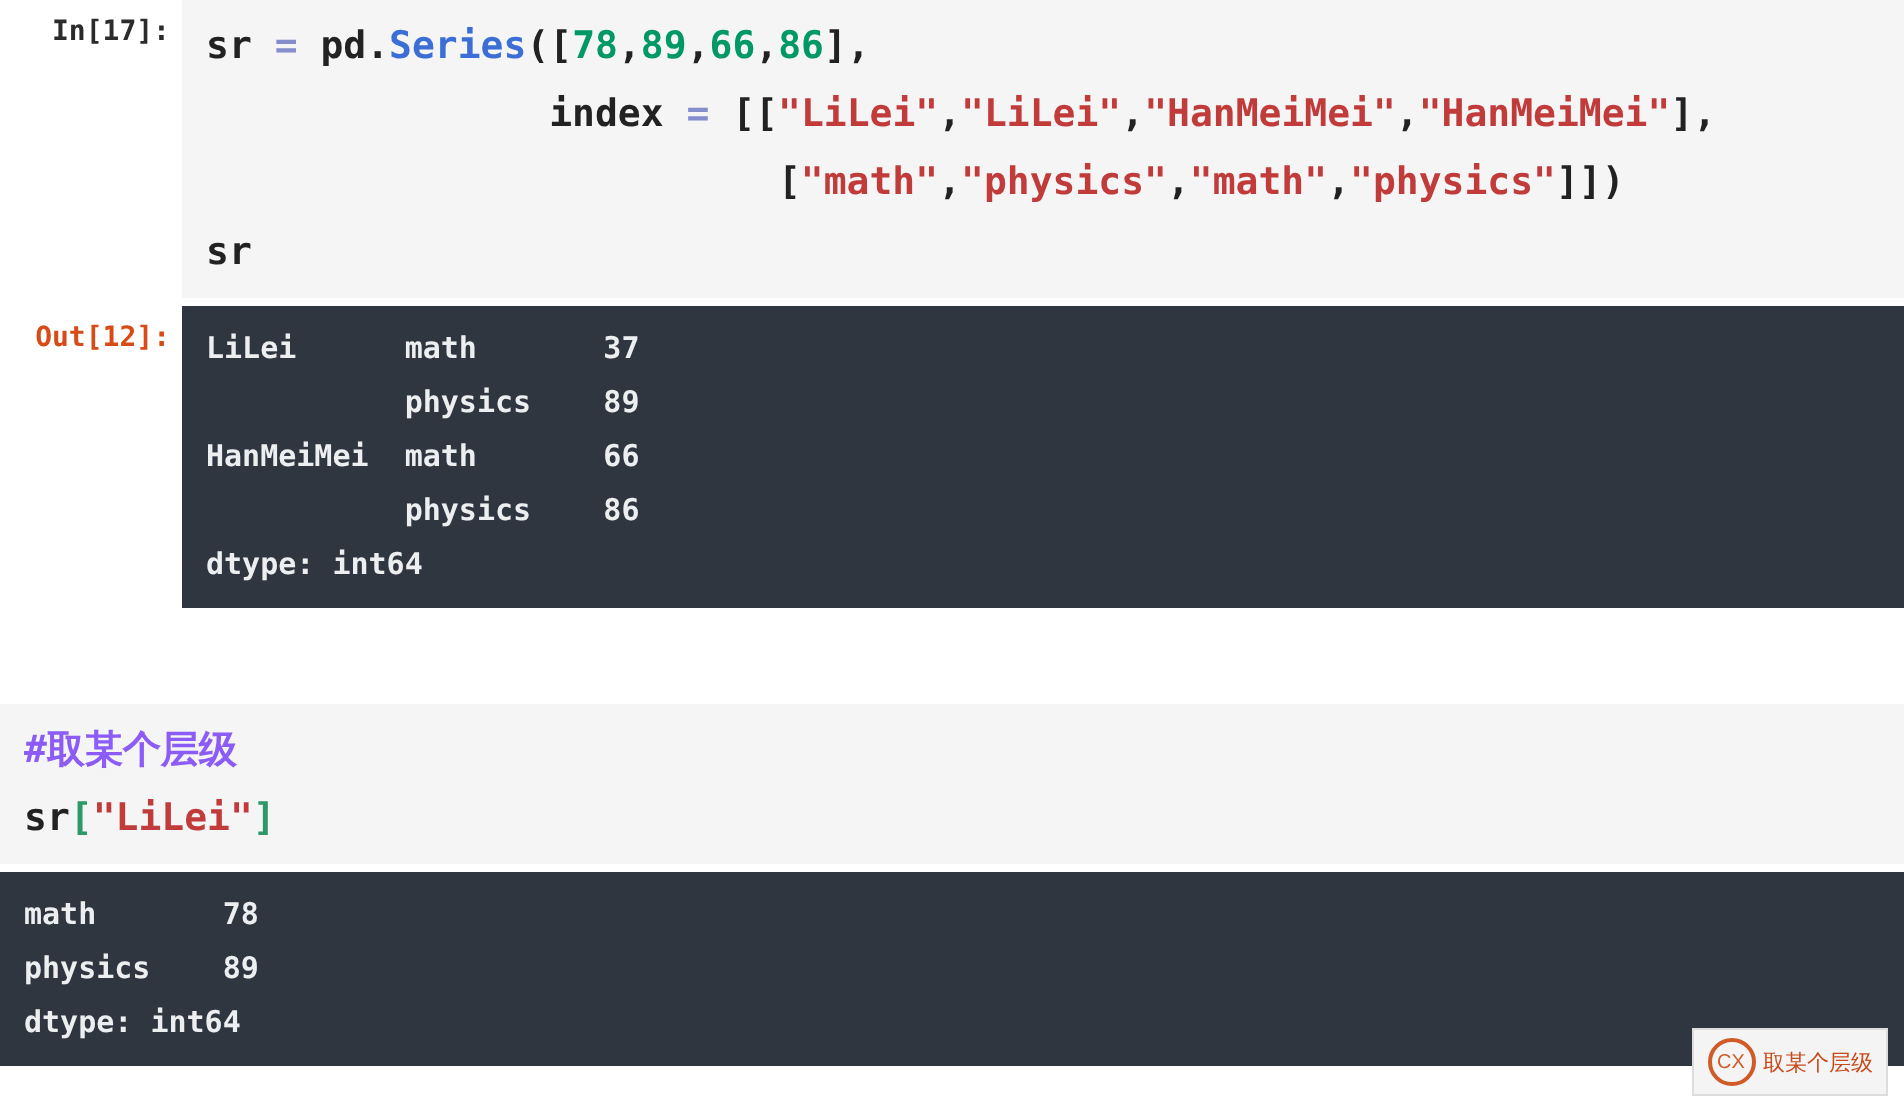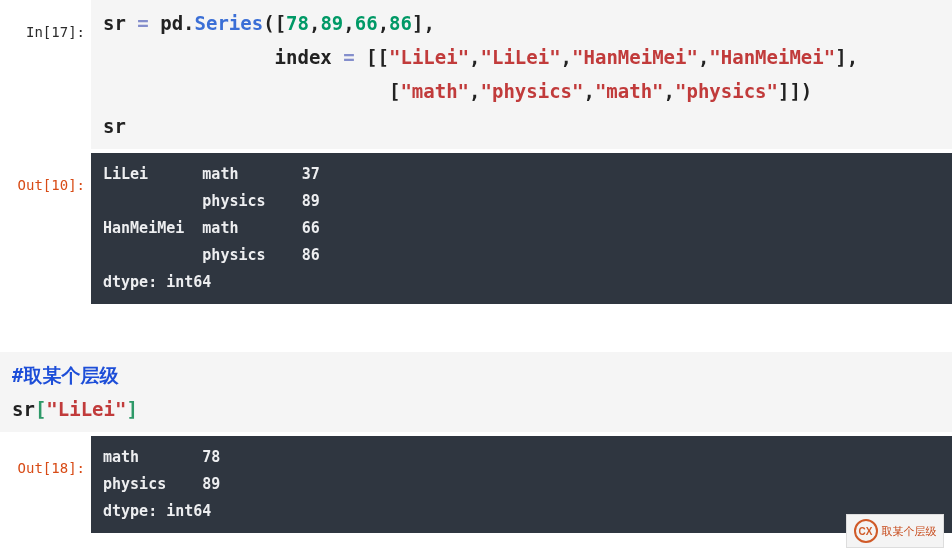--- a/index.html
+++ b/index.html
@@ -14,23 +14,22 @@
     display: flex;
     flex-direction: row;
     align-items: flex-start;
   }
   .prompt {
     width: 85px;
     min-width: 85px;
     text-align: right;
     padding: 8px 6px 0 0;
     font-family: "SFMono-Regular", Menlo, Consolas, monospace;
-    font-weight: normal;
+    font-weight: bold;
     font-size: 14px;
-    margin-top: 16px;
   }
   .prompt-in { color: #2b2b2b; }
   .prompt-out { color: #d84b16; }
   .cell-content {
     flex: 1;
     min-width: 0;
   }
   .input-area {
     background: #f5f5f5;
     padding: 6px 12px;
@@ -51,21 +50,21 @@
     white-space: pre;
     font-weight: 600;
   }
   .spacer { height: 48px; }
   .spacer-sm { height: 4px; }
   .tok-num { color: #009966; }
   .tok-op { color: #848ecc; }
   .tok-fn { color: #3b6fd6; }
   .tok-str { color: #c13b3b; }
   .tok-bracket { color: #2e9968; }
-  .tok-comment { color: #1d4ed8; margin-top: 20px; }
+  .tok-comment { color: #8b5cf6; margin-top: 20px; }
   .tok-plain { color: #222; }
   .watermark {
     position: fixed;
     bottom: 8px;
     right: 8px;
     width: 96px;
     height: 32px;
     background: #f4f4f4;
     border: 1px solid #ddd;
     display: flex;
@@ -78,58 +77,57 @@
     width: 20px;
     height: 20px;
     border: 2px solid #d05a28;
     border-radius: 50%;
     display: flex;
     align-items: center;
     justify-content: center;
     margin-right: 4px;
     font-size: 10px;
     color: #d05a28;
-    font-weight: bold;
+    font-weight: normal;
   }
 </style>
 </head>
 <body>
 
 <div class="cell">
   <div class="prompt prompt-in">In[17]:</div>
   <div class="cell-content">
     <div class="input-area" id="inarea-0"><span class="tok-plain">sr </span><span class="tok-op">=</span><span class="tok-plain"> pd.</span><span class="tok-fn">Series</span><span class="tok-plain">([</span><span class="tok-num">78</span><span class="tok-plain">,</span><span class="tok-num">89</span><span class="tok-plain">,</span><span class="tok-num">66</span><span class="tok-plain">,</span><span class="tok-num">86</span><span class="tok-plain">],</span>
 <span class="tok-plain">               index </span><span class="tok-op">=</span><span class="tok-plain"> [[</span><span class="tok-str">"LiLei"</span><span class="tok-plain">,</span><span class="tok-str">"LiLei"</span><span class="tok-plain">,</span><span class="tok-str">"HanMeiMei"</span><span class="tok-plain">,</span><span class="tok-str">"HanMeiMei"</span><span class="tok-plain">],</span>
 <span class="tok-plain">                         [</span><span class="tok-str">"math"</span><span class="tok-plain">,</span><span class="tok-str">"physics"</span><span class="tok-plain">,</span><span class="tok-str">"math"</span><span class="tok-plain">,</span><span class="tok-str">"physics"</span><span class="tok-plain">]])</span>
 <span class="tok-plain">sr</span></div>
   </div>
 </div>
 <div class="spacer-sm"></div>
 <div class="cell">
-  <div class="prompt prompt-out">Out[10]:</div>
+  <div class="prompt prompt-out">Out[12]:</div>
   <div class="cell-content">
     <div class="output-area">LiLei      math       37
            physics    89
 HanMeiMei  math       66
            physics    86
 dtype: int64</div>
   </div>
 </div>
 
 <div class="spacer"></div>
 
 <div class="cell">
   <div class="cell-content">
     <div class="input-area" id="inarea-1"><span class="tok-comment">#取某个层级</span>
 <span class="tok-plain">sr</span><span class="tok-bracket">[</span><span class="tok-str">"LiLei"</span><span class="tok-bracket">]</span></div>
   </div>
 </div>
 <div class="spacer-sm"></div>
 <div class="cell">
-  <div class="prompt prompt-out">Out[18]:</div>
   <div class="cell-content">
     <div class="output-area">math       78
 physics    89
 dtype: int64</div>
   </div>
 </div>
 
 <div class="watermark">
   <span class="wm-circle">CX</span>
   <span>取某个层级</span>

